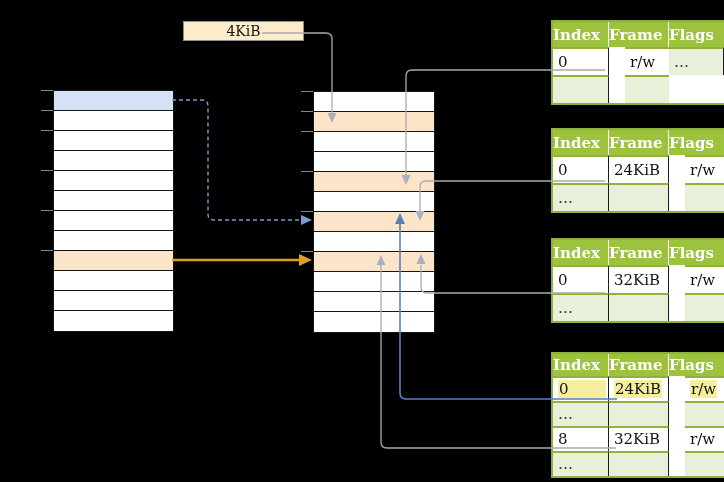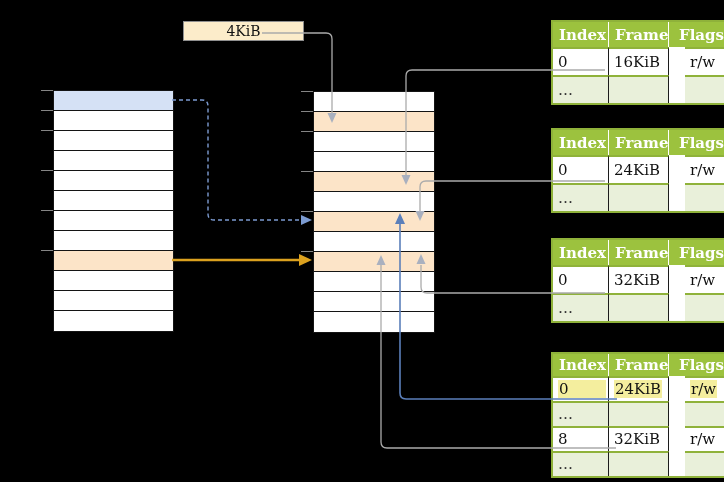--- a/index.html
+++ b/index.html
@@ -33,25 +33,25 @@
   .tick{position:absolute;width:12px;height:1px;background:#858585;}
 
   
   .pt{
     position:absolute;left:551px;width:171px;
     display:grid;grid-template-columns:56px 60px 55px;
     border:2px solid var(--table-border-green);
     background:#fff;font-size:15px;color:#111;
   }
   .pth{
-    height:25px;line-height:26px;padding-left:6px;box-sizing:border-box;
+    height:25px;line-height:26px;box-sizing:border-box;
     background:var(--table-header-green);color:#fff;font-weight:bold;
     border-right:1px solid #fff;
   }
-  .pth.c3{border-right:none;text-align:right;}
+  .pth.c3{border-right:none;}
   .ptc{
     height:28px;box-sizing:border-box;padding:4px 0 0 5px;
     background:#fff;border-top:2px solid var(--table-border-green);
     border-right:1px solid #1c1c1c;white-space:nowrap;
   }
   .ptc.c3{border-right:none;margin-left:16px;}
   .ptc.shade{background:var(--table-row-light-green);color:#333;}
   .pt-sm .pth{height:22px;line-height:23px;}
   .pt-sm .ptc{height:25px;padding-top:2px;}
   .hl{background:var(--highlight-yellow);padding:0 1px;}
@@ -119,21 +119,20 @@
   <div class="tick" style="left:301px;top:131px"></div>
   <div class="tick" style="left:301px;top:171px"></div>
   <div class="tick" style="left:301px;top:211px"></div>
   <div class="tick" style="left:301px;top:251px"></div>
 
   <div class="pt" style="top:20px">
       <div class="pth">Index</div>
       <div class="pth">Frame</div>
       <div class="pth c3">Flags</div>
       <div class="ptc"><span>0</span></div>
-      <div class="ptc"><span>16KiB</span></div>
       <div class="ptc c3"><span>r/w</span></div>
       <div class="ptc shade"><span>…</span></div>
       <div class="ptc shade"></div>
       <div class="ptc c3 shade"></div>
     </div>
   <div class="pt" style="top:128px">
       <div class="pth">Index</div>
       <div class="pth">Frame</div>
       <div class="pth c3">Flags</div>
       <div class="ptc"><span>0</span></div>

